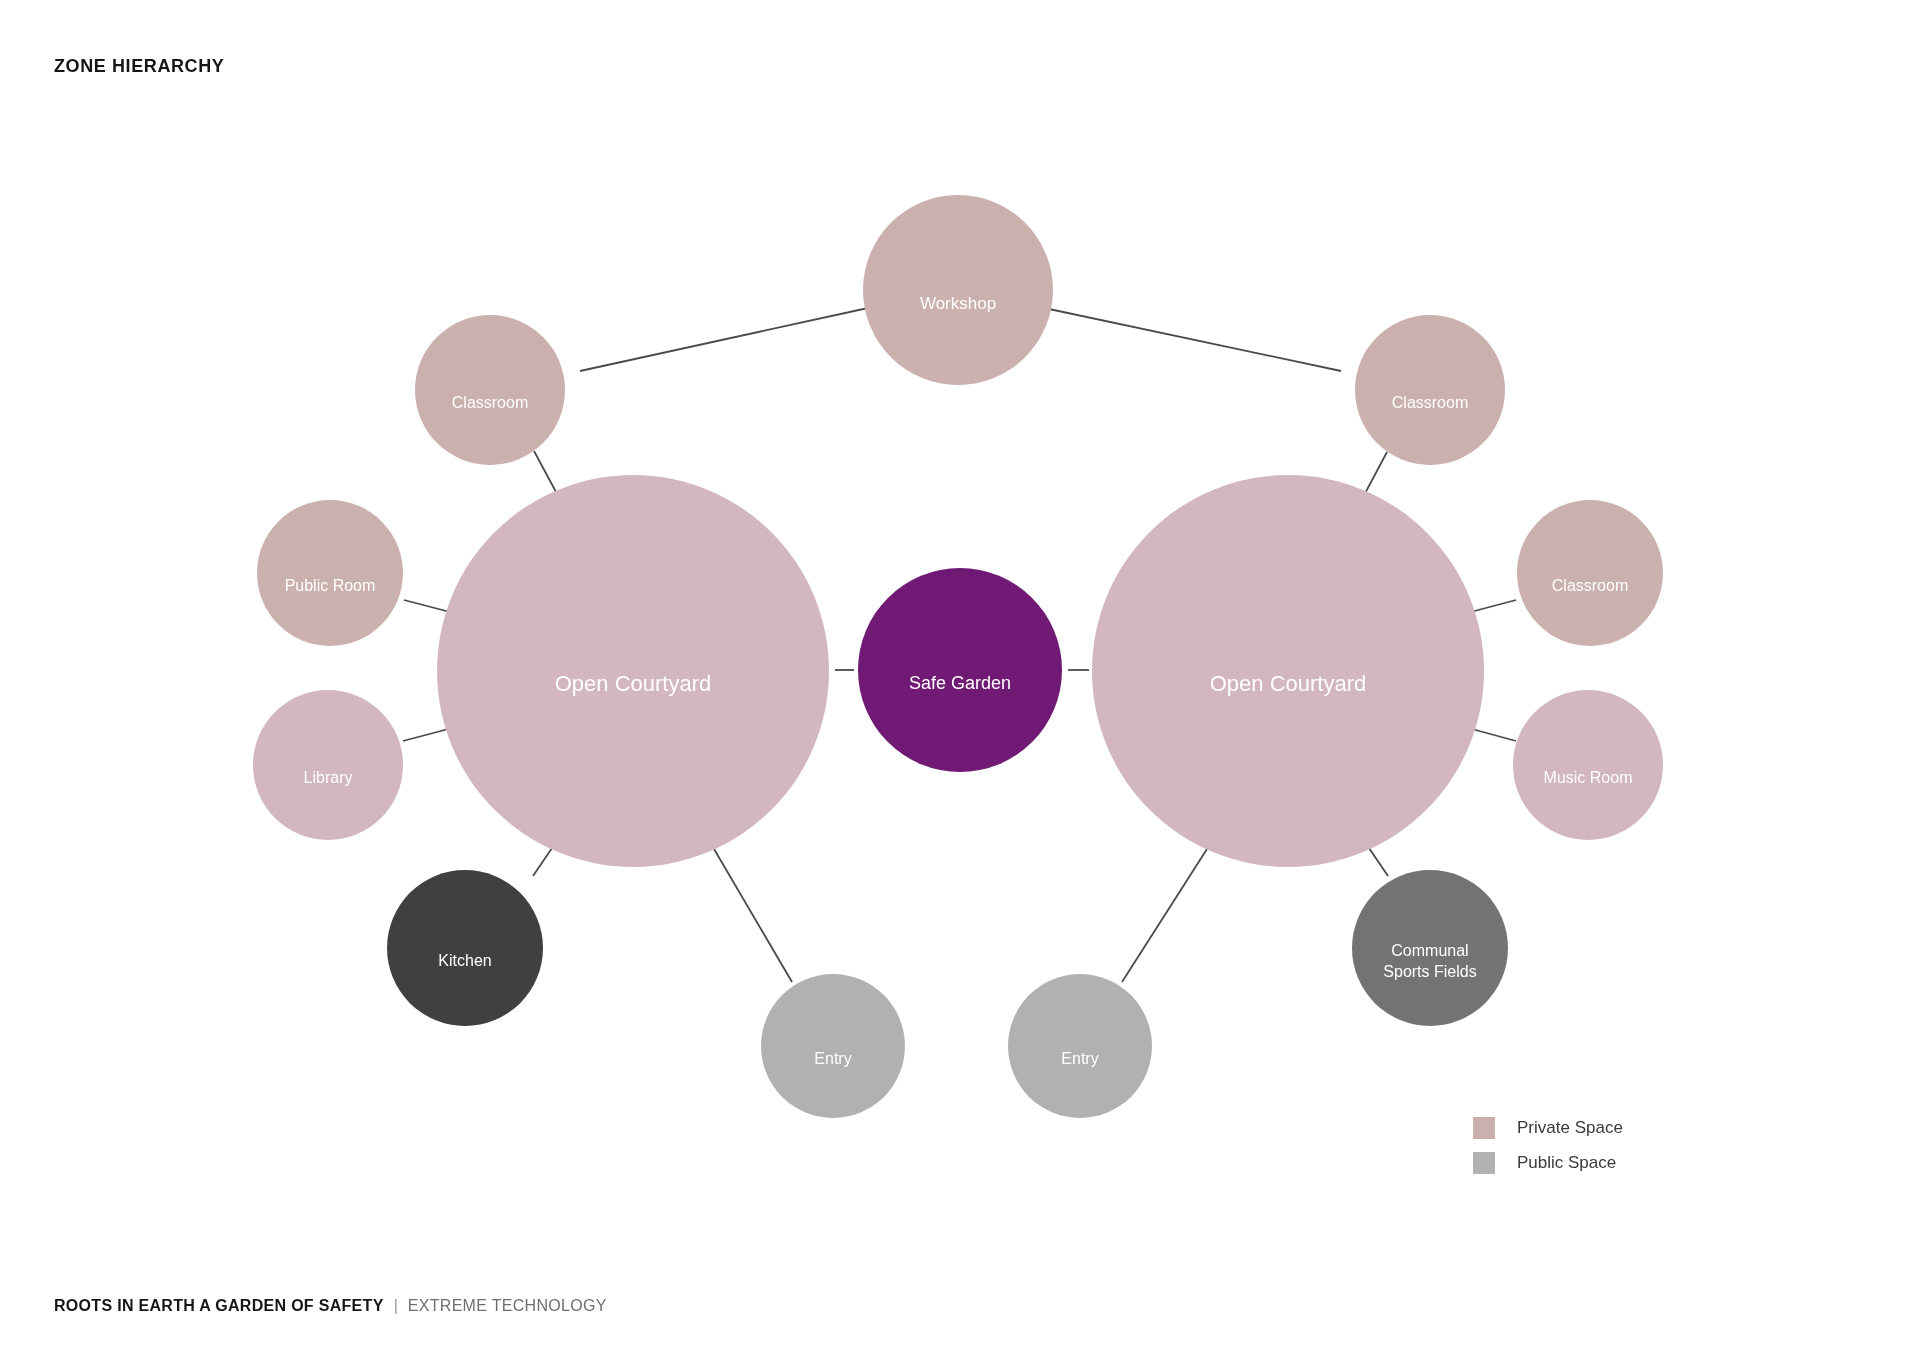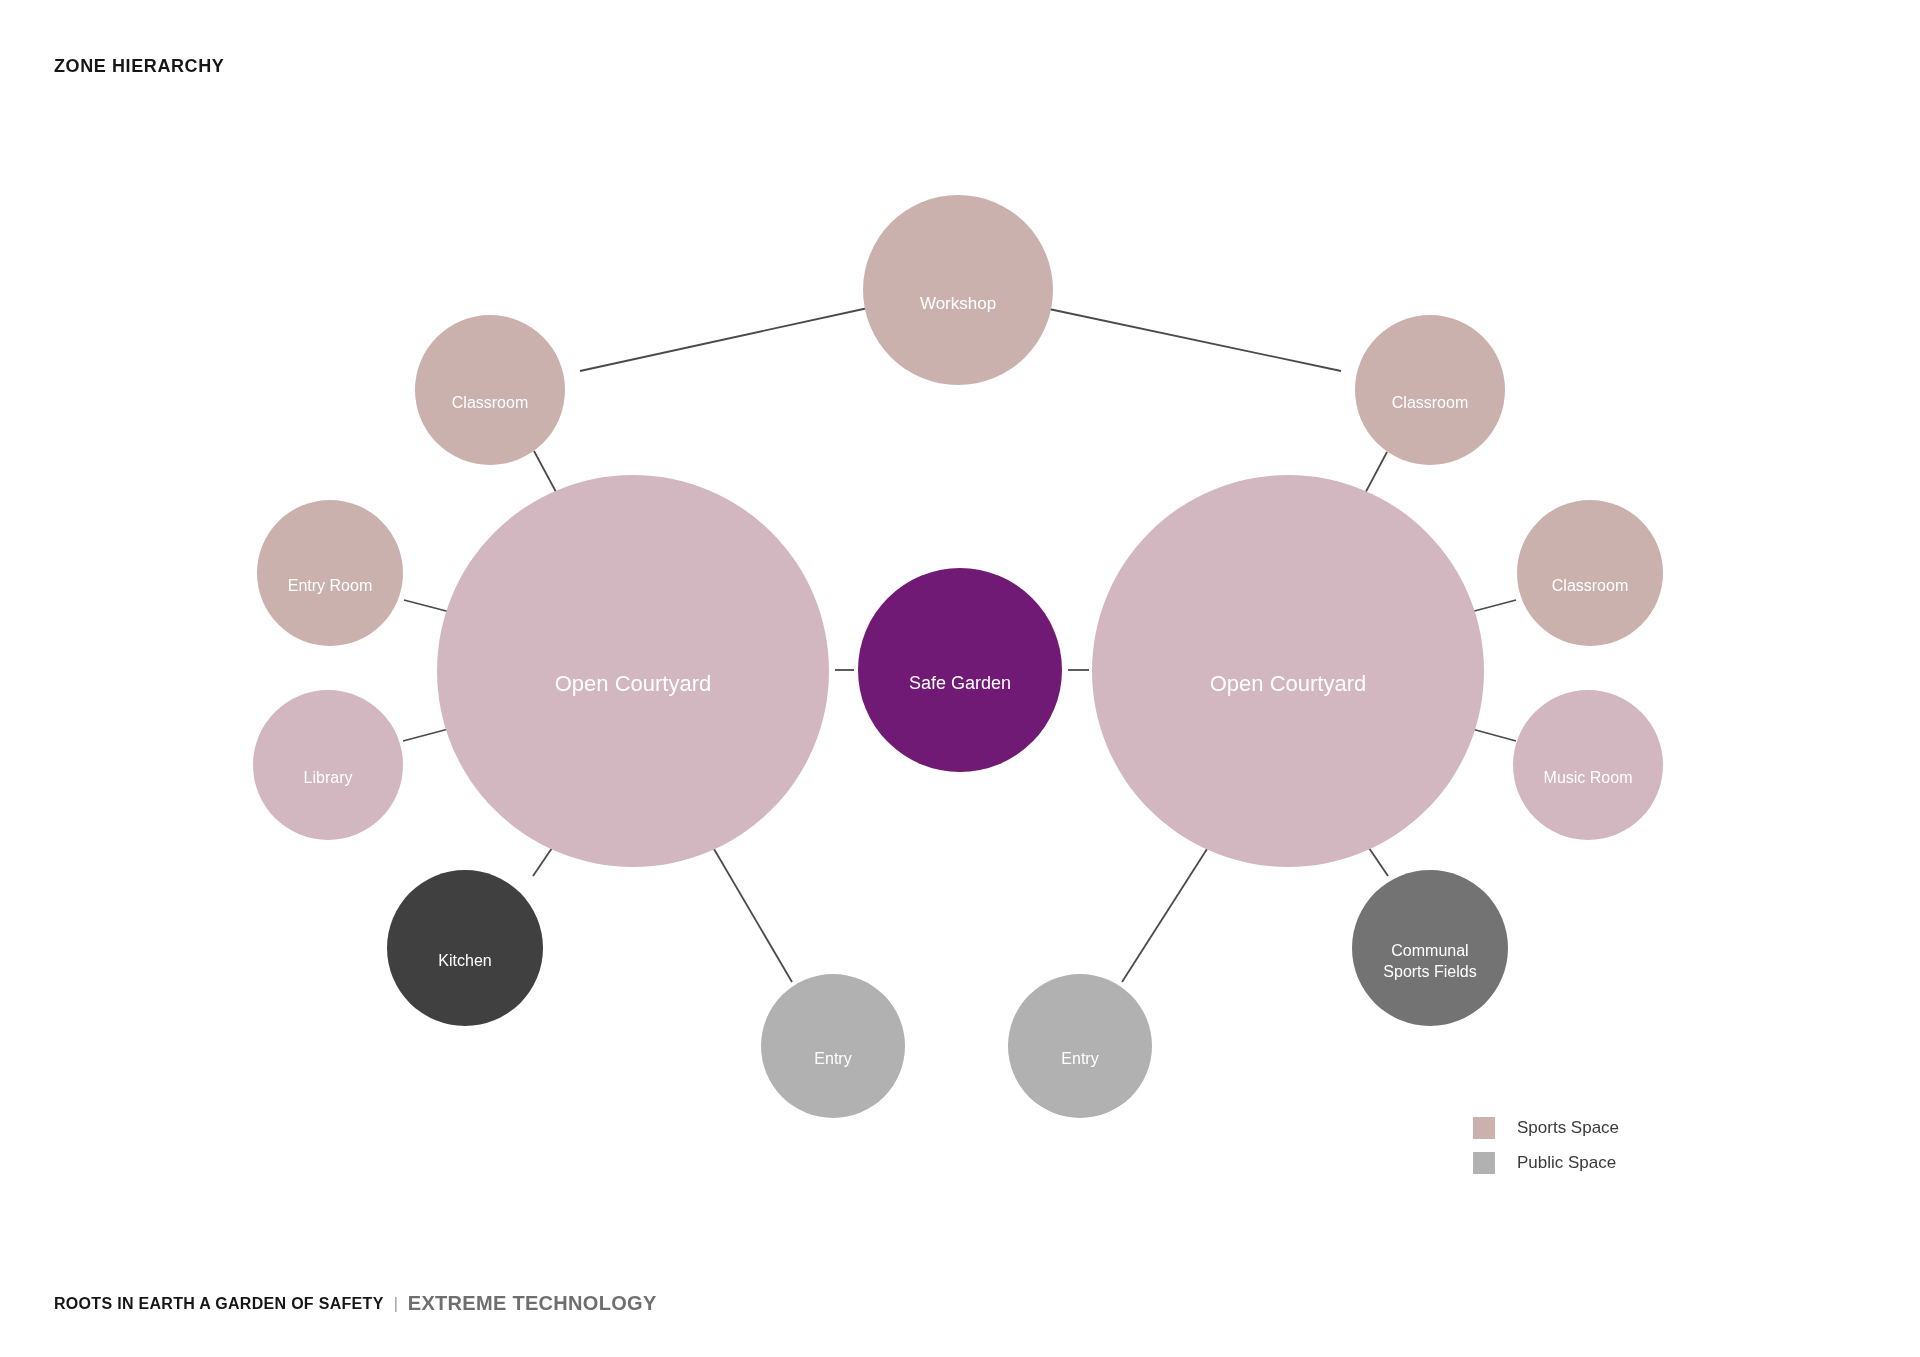--- a/index.html
+++ b/index.html
@@ -103,24 +103,23 @@
     font-weight: bold;
     letter-spacing: 0.3px;
     color: #161616;
   }
   #footer-sep {
     font-size: 16px;
     color: #9a9a9a;
     margin: 0 10px;
   }
   #footer-subtitle {
-    font-size: 20px;
+    font-size: 16px;
     color: #6f6f6f;
     letter-spacing: 0.3px;
-    font-weight: bold;
   }
 </style>
 </head>
 <body>
 
 <div id="page-title">ZONE HIERARCHY</div>
 
 <div id="diagram-canvas">
   <svg id="connector-layer" viewBox="0 0 1920 1357" preserveAspectRatio="none" xmlns="http://www.w3.org/2000/svg">
       <line x1="580" y1="371" x2="868" y2="308" stroke="#4a4a4a" stroke-width="1.8" stroke-linecap="butt"></line>
@@ -142,21 +141,21 @@
       <div class="node" style="left: 863px; top: 195px; width: 190px; height: 190px; background: rgb(203, 177, 174); font-size: 17px;">
         <span class="node-label">Workshop</span>
       </div>
       <div class="node" style="left: 415px; top: 315px; width: 150px; height: 150px; background: rgb(203, 177, 174); font-size: 16px;">
         <span class="node-label">Classroom</span>
       </div>
       <div class="node" style="left: 1355px; top: 315px; width: 150px; height: 150px; background: rgb(203, 177, 174); font-size: 16px;">
         <span class="node-label">Classroom</span>
       </div>
       <div class="node" style="left: 257px; top: 500px; width: 146px; height: 146px; background: rgb(203, 177, 174); font-size: 16px;">
-        <span class="node-label">Entry Room</span>
+        <span class="node-label">Public Room</span>
       </div>
       <div class="node" style="left: 1517px; top: 500px; width: 146px; height: 146px; background: rgb(203, 177, 174); font-size: 16px;">
         <span class="node-label">Classroom</span>
       </div>
       <div class="node" style="left: 253px; top: 690px; width: 150px; height: 150px; background: rgb(210, 182, 192); font-size: 16px;">
         <span class="node-label">Library</span>
       </div>
       <div class="node" style="left: 1513px; top: 690px; width: 150px; height: 150px; background: rgb(210, 182, 192); font-size: 16px;">
         <span class="node-label">Music Room</span>
       </div>
@@ -181,21 +180,21 @@
       </div>
       <div class="node" style="left: 1008px; top: 974px; width: 144px; height: 144px; background: rgb(177, 177, 177); font-size: 16px;">
         <span class="node-label">Entry</span>
       </div>
     </div>
 </div>
 
 <div id="legend">
     <div class="legend-row">
       <span class="legend-swatch" style="background: rgb(203, 177, 174);"></span>
-      <span class="legend-label">Sports Space</span>
+      <span class="legend-label">Private Space</span>
     </div>
     <div class="legend-row">
       <span class="legend-swatch" style="background: rgb(177, 177, 177);"></span>
       <span class="legend-label">Public Space</span>
     </div>
   </div>
 
 <div id="footer">
   <span id="footer-title">ROOTS IN EARTH A GARDEN OF SAFETY</span>
   <span id="footer-sep">|</span>

